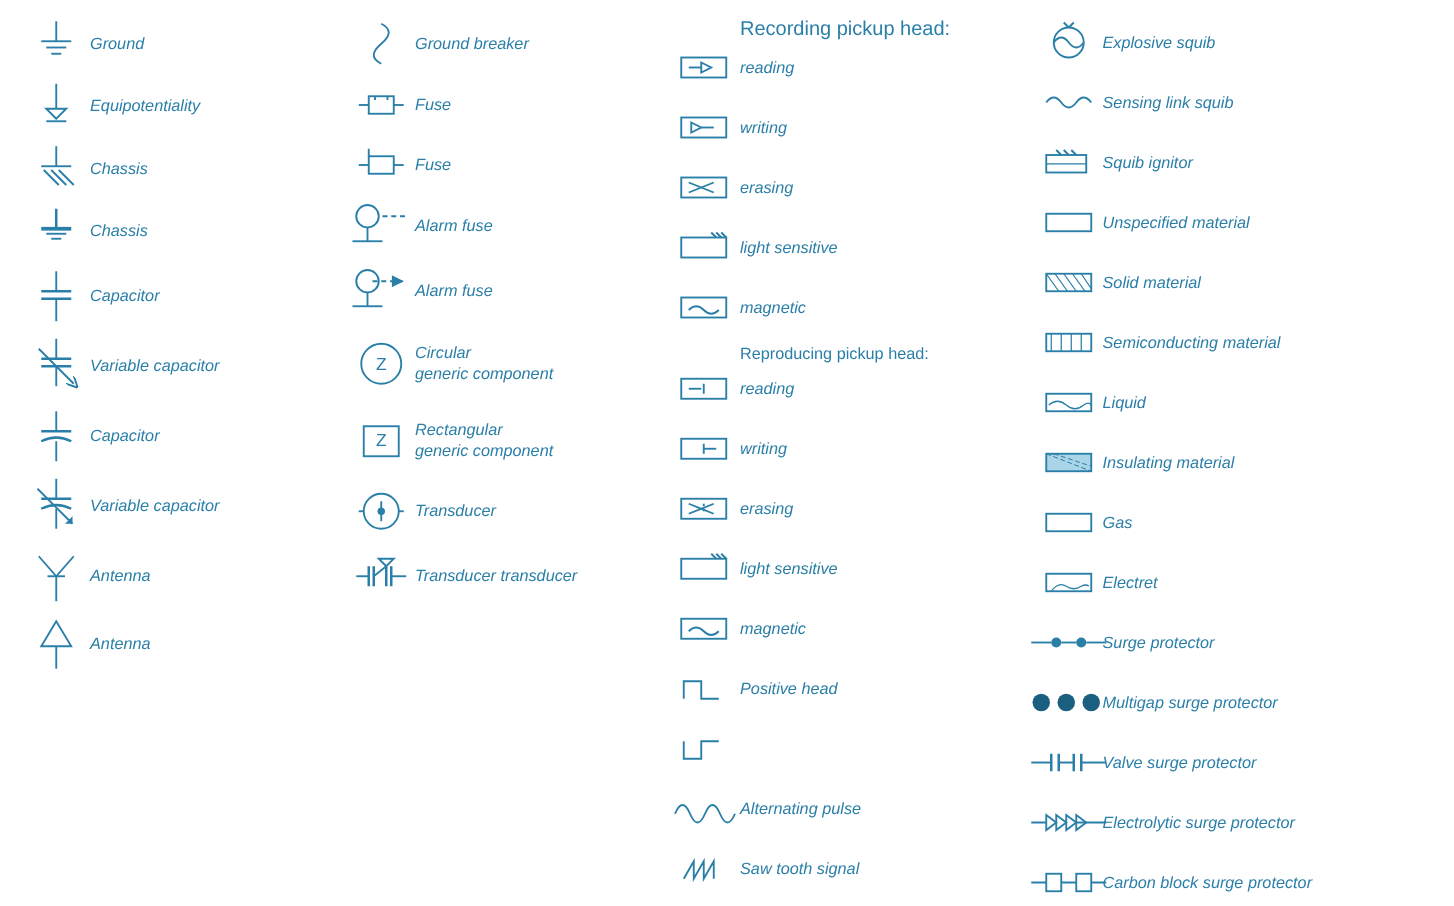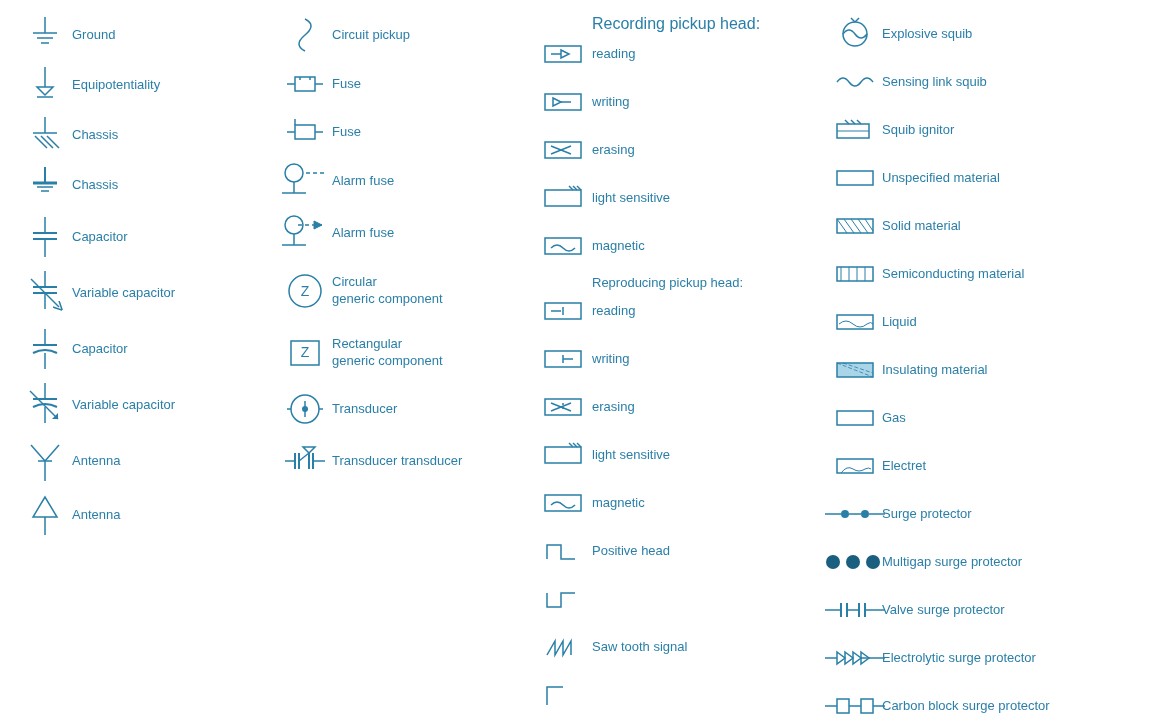--- a/index.html
+++ b/index.html
@@ -31,20 +31,21 @@
       min-width: 54px;
       display: flex;
       align-items: center;
       justify-content: center;
     }
     .label {
       flex: 1;
       color: #2a7fa8;
       font-size: 13px;
       line-height: 1.3;
+      font-style: italic;
     }
     svg {
       overflow: visible;
     }
   </style>
 </head>
 <body>
 
 <div class="grid">
 
@@ -179,21 +180,21 @@
   </div>
 
   <div class="col">
 
     <div class="item">
       <div class="symbol">
         <svg width="40" height="40" viewBox="0 0 40 40">
           <path d="M20,4 Q32,10 20,20 Q8,30 20,36" fill="none" stroke="#2a7fa8" stroke-width="1.5"></path>
         </svg>
       </div>
-      <div class="label">Circuit pickup</div>
+      <div class="label">Ground breaker</div>
     </div>
 
     <div class="item">
       <div class="symbol">
         <svg width="40" height="30" viewBox="0 0 40 30">
           <line x1="2" y1="15" x2="10" y2="15" stroke="#2a7fa8" stroke-width="1.5"></line>
           <rect x="10" y="8" width="20" height="14" fill="none" stroke="#2a7fa8" stroke-width="1.5"></rect>
           <line x1="30" y1="15" x2="38" y2="15" stroke="#2a7fa8" stroke-width="1.5"></line>
           <line x1="15" y1="11" x2="15" y2="8" stroke="#2a7fa8" stroke-width="1.5"></line>
           <line x1="25" y1="11" x2="25" y2="8" stroke="#2a7fa8" stroke-width="1.5"></line>
@@ -418,20 +419,28 @@
     </div>
 
     <div class="item">
       <div class="symbol">
         <svg width="44" height="28" viewBox="0 0 44 28">
           <polyline points="4,8 4,22 18,22 18,8 32,8" fill="none" stroke="#2a7fa8" stroke-width="1.5"></polyline>
         </svg>
       </div>
     </div>
 
+    <div class="item">
+      <div class="symbol">
+        <svg width="54" height="28" viewBox="0 0 54 28">
+          <path d="M2,18 Q8,4 14,18 Q20,32 26,18 Q32,4 38,18 Q44,32 50,18" fill="none" stroke="#2a7fa8" stroke-width="1.5"></path>
+        </svg>
+      </div>
+      <div class="label">Alternating pulse</div>
+    </div>
 
     <div class="item">
       <div class="symbol">
         <svg width="44" height="28" viewBox="0 0 44 28">
           <polyline points="4,22 12,8 12,22 20,8 20,22 28,8 28,22" fill="none" stroke="#2a7fa8" stroke-width="1.5"></polyline>
         </svg>
       </div>
       <div class="label">Saw tooth signal</div>
     </div>
 

